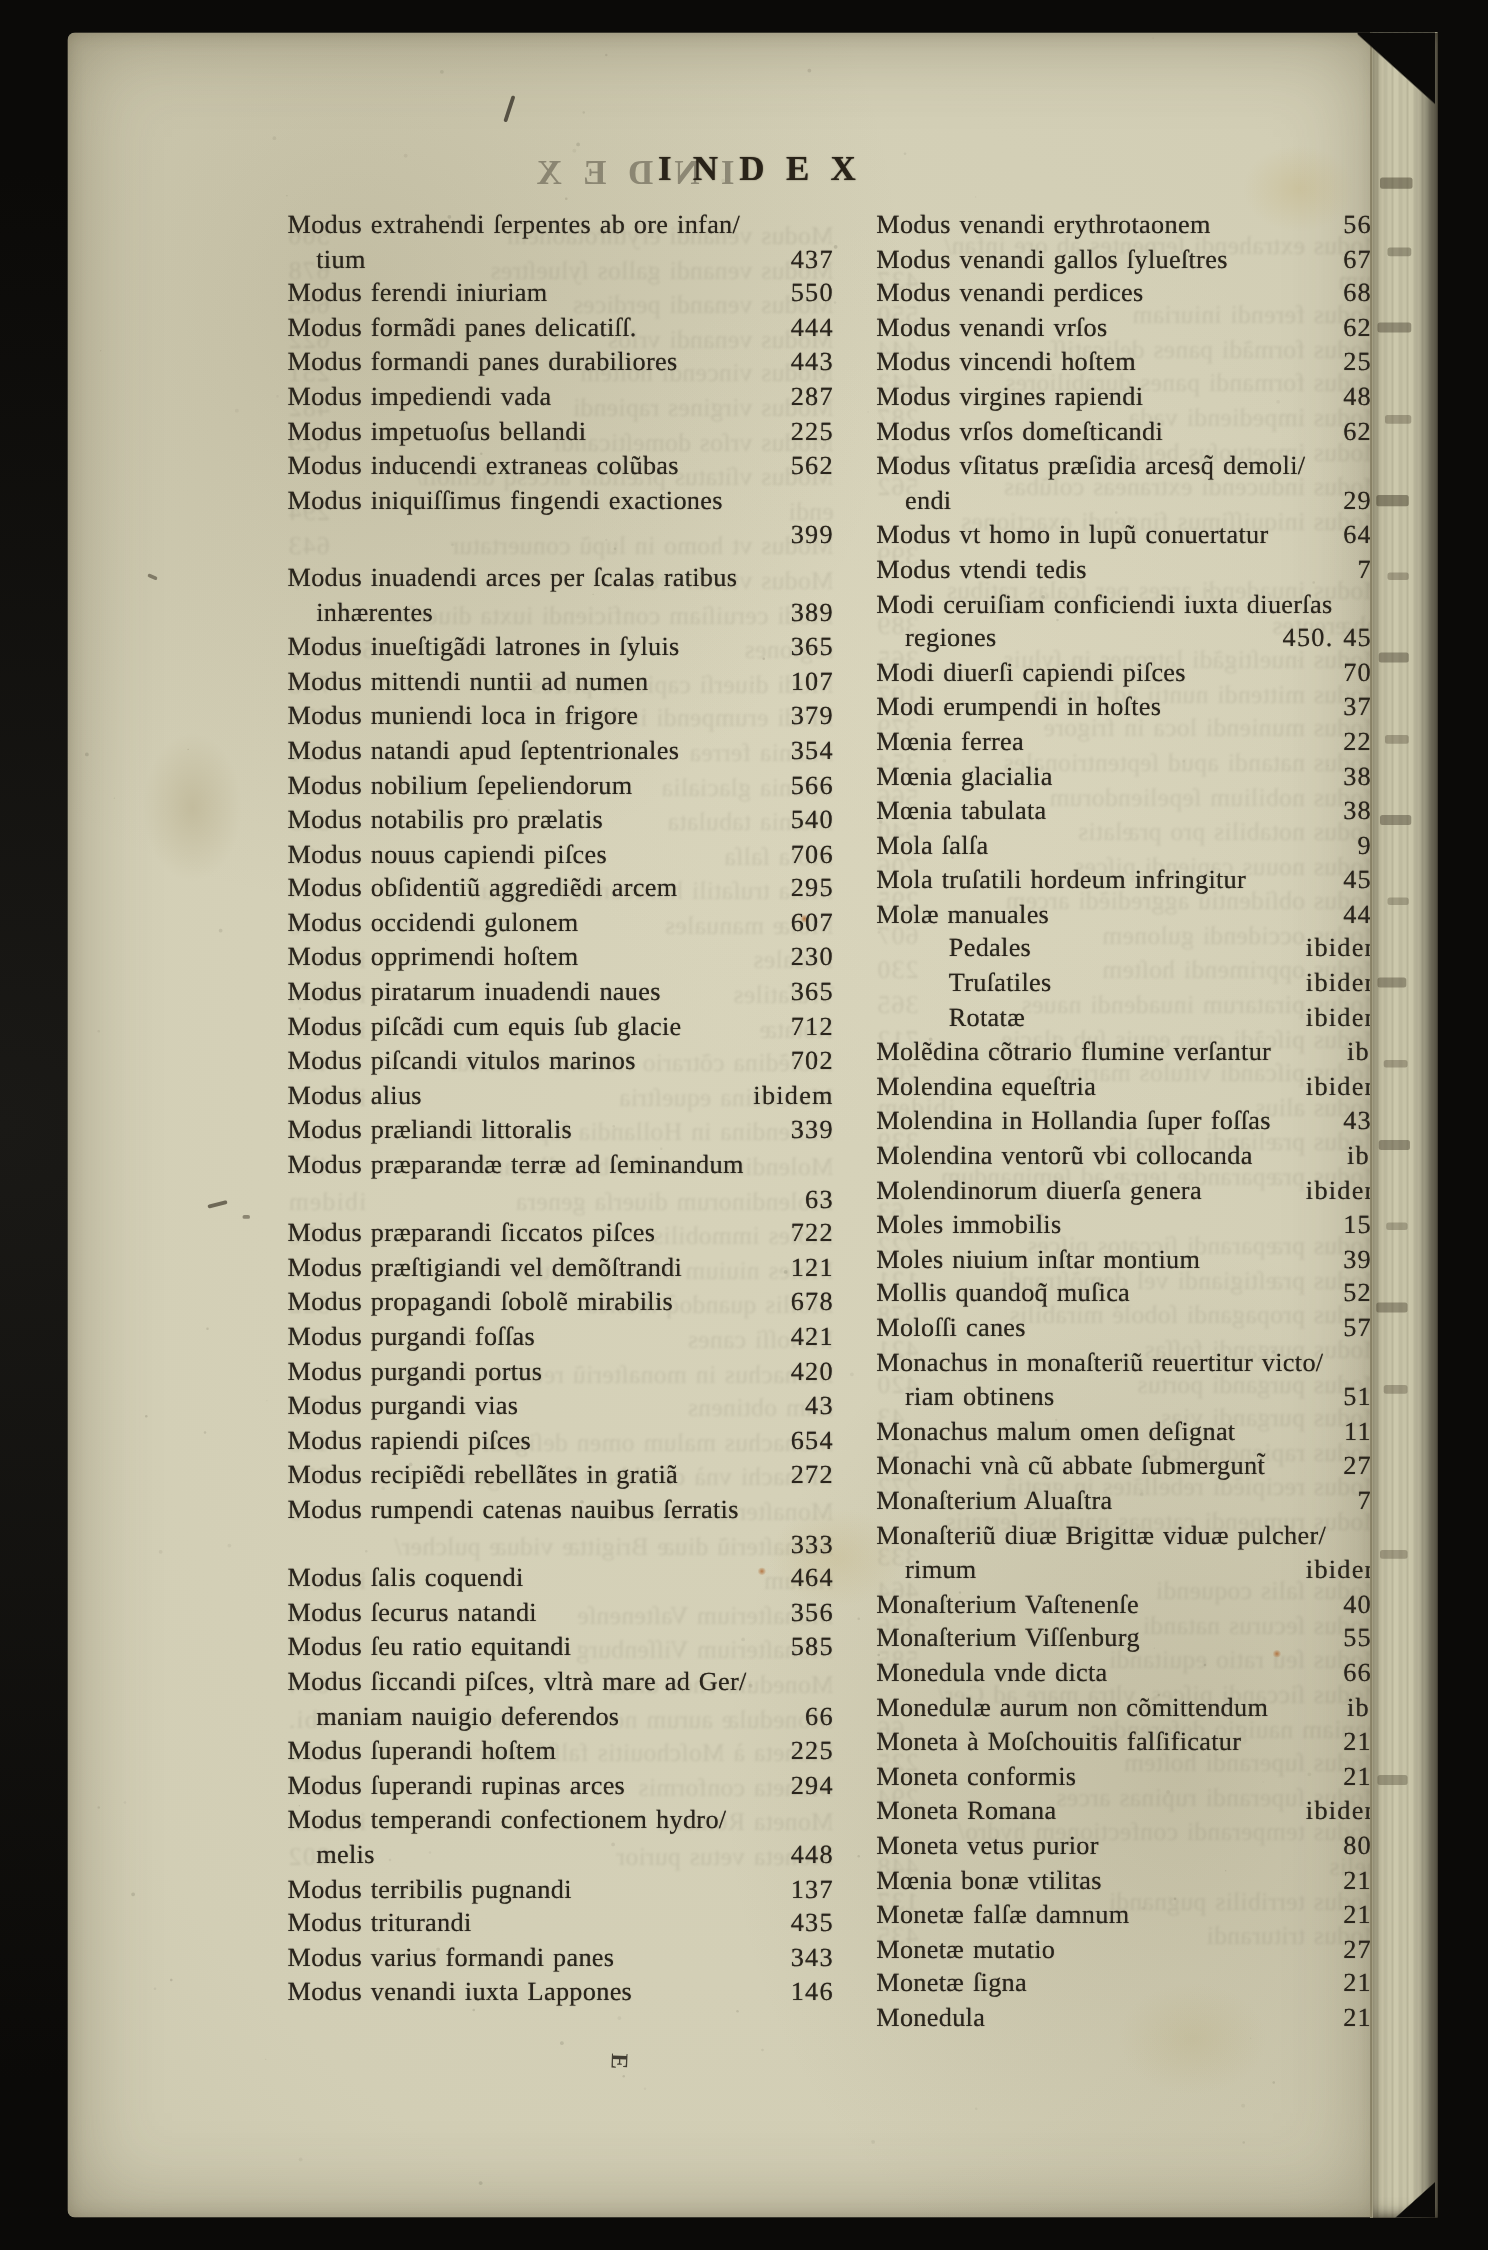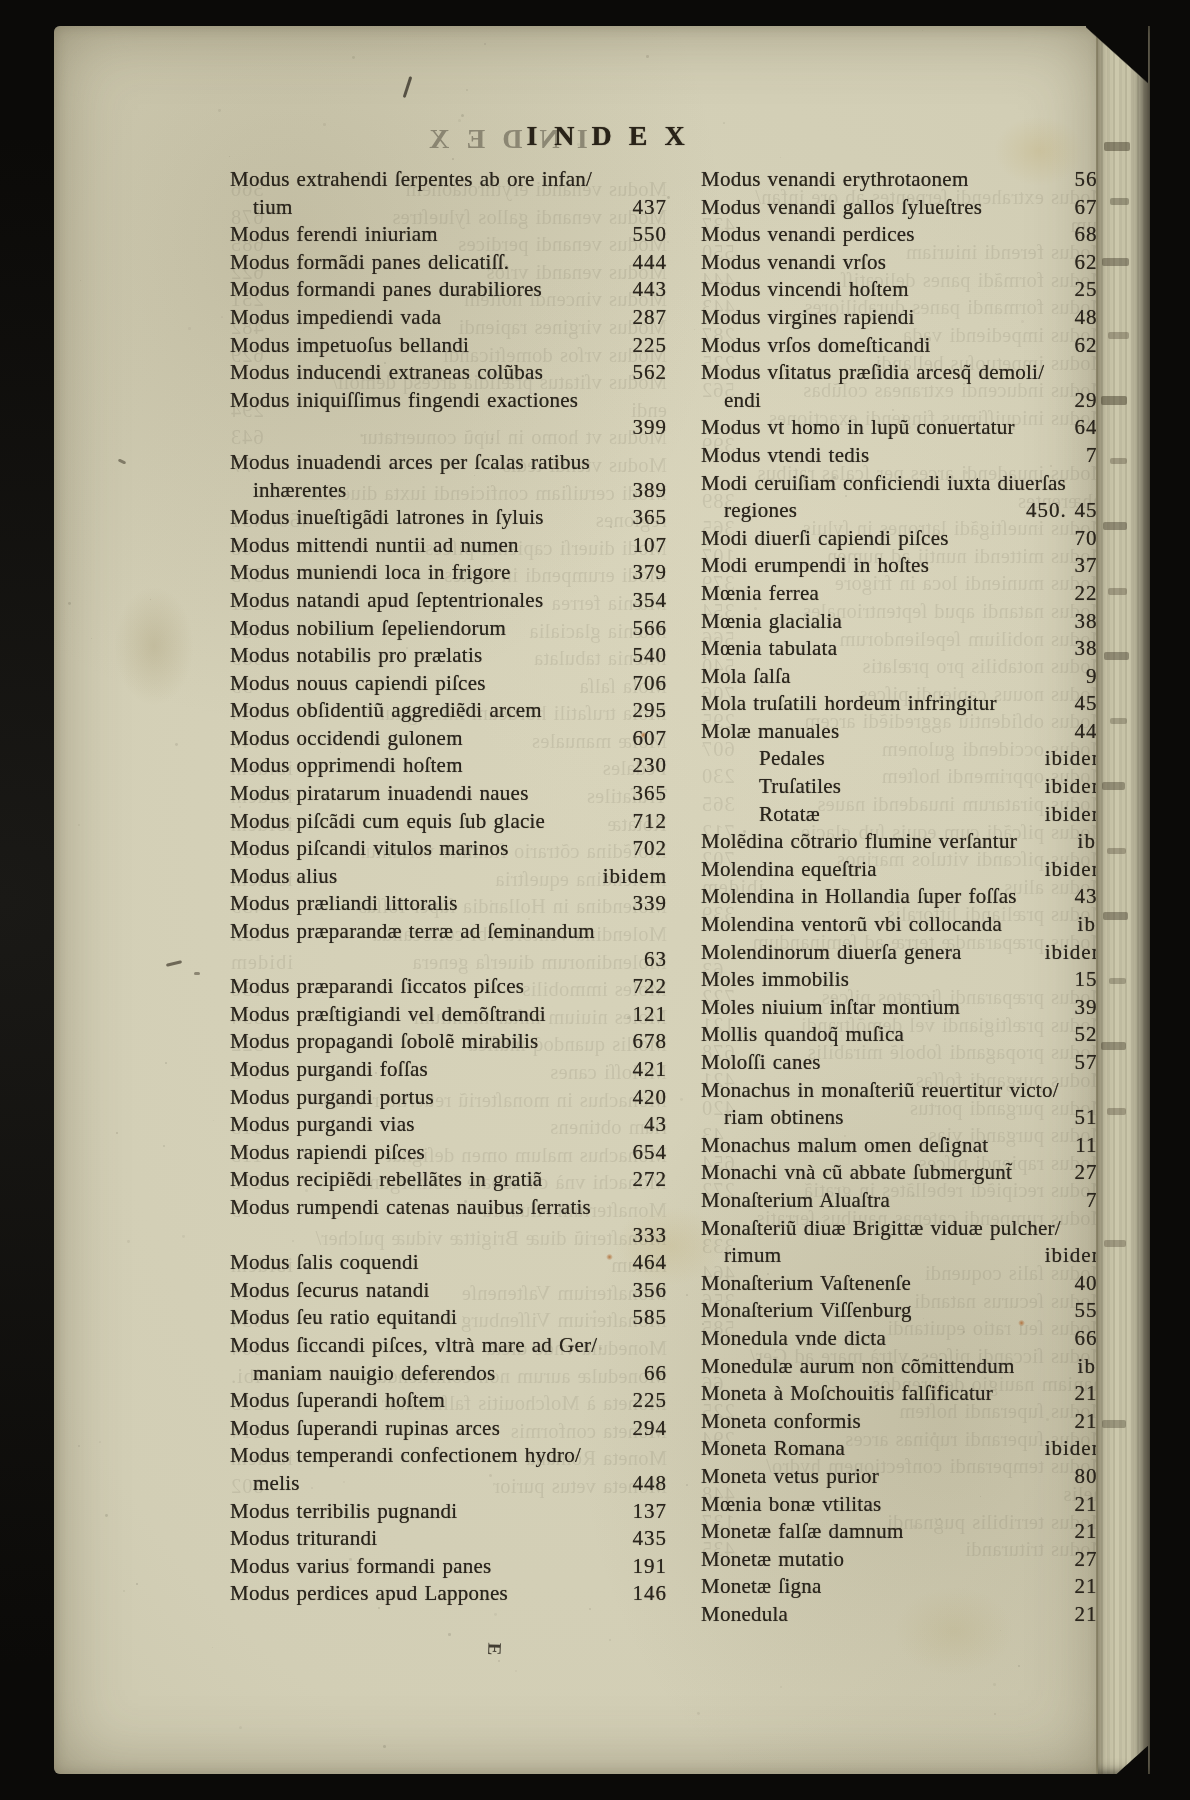--- a/index.html
+++ b/index.html
@@ -700,24 +700,24 @@
       <div class="line">
         <span class="t">Modus terribilis pugnandi</span>
         <span class="n">137</span>
       </div>
       <div class="line">
         <span class="t">Modus triturandi</span>
         <span class="n">435</span>
       </div>
       <div class="line">
         <span class="t">Modus varius formandi panes</span>
-        <span class="n">191</span>
-      </div>
-      <div class="line">
-        <span class="t">Modus perdices apud Lappones</span>
+        <span class="n">343</span>
+      </div>
+      <div class="line">
+        <span class="t">Modus venandi iuxta Lappones</span>
         <span class="n">146</span>
       </div>
     </div>
   <div class="col right">
       <div class="line">
         <span class="t">Modus venandi erythrotaonem</span>
         <span class="n">566</span>
       </div>
       <div class="line">
         <span class="t">Modus venandi gallos ſylueſtres</span>

